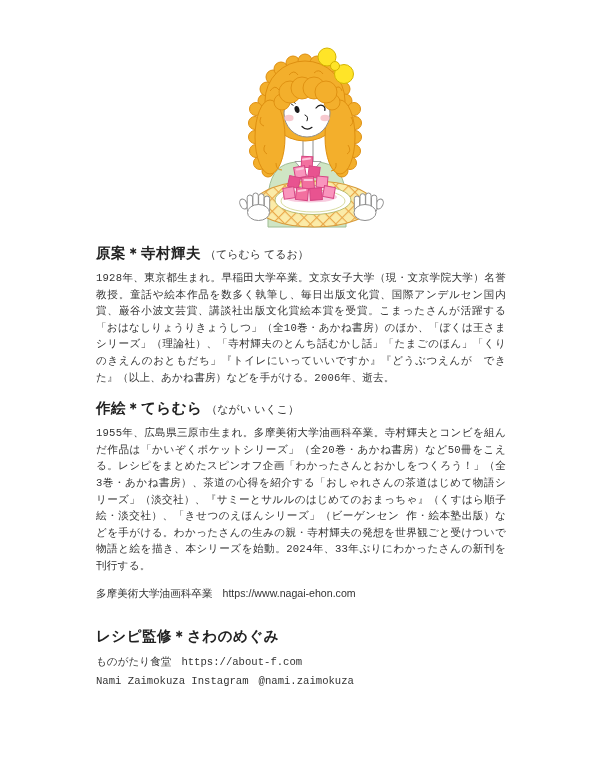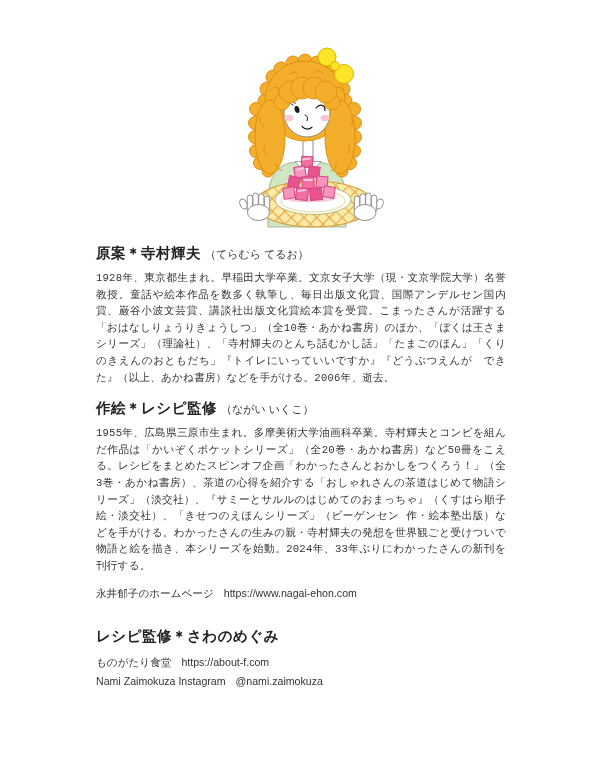--- a/index.html
+++ b/index.html
@@ -21,21 +21,21 @@
     margin:0 0 7px 0;letter-spacing:.5px;
   }
   .reading{font-size:11px;font-weight:normal;color:#333;margin-left:4px;letter-spacing:0;}
   .bio{
     font-size:10.6px;line-height:16.6px;color:#333;margin:0;
     text-align:justify;letter-spacing:.2px;font-family:Liberation Mono, monospace;
   }
   .link-line{font-size:10.6px;color:#333;margin:9px 0 0 0;line-height:18px;}
   .link-line .lbl{margin-right:10px;}
   .links-block{margin-top:7px;}
-  .links-block .link-line{margin-top:1px;}
+  .links-block .link-line{margin-top:1px;font-family:Liberation Mono, monospace;}
   
   .outline{stroke:#8E8E8E;stroke-width:1;fill:#fff;}
   .hand{fill:#fff;stroke:#8E8E8E;stroke-width:1;}
   .sweets rect{stroke:#D64583;stroke-width:1;}
 </style>
 </head>
 <body>
 
 <div class="page">
 
@@ -155,23 +155,23 @@
   </div>
 
   <div class="content">
 
     <div class="section sec1">
       <h2 class="section-heading"><span>原案＊寺村輝夫</span><span class="reading">（てらむら てるお）</span></h2>
       <p class="bio">1928年、東京都生まれ。早稲田大学卒業。文京女子大学（現・文京学院大学）名誉教授。童話や絵本作品を数多く執筆し、毎日出版文化賞、国際アンデルセン国内賞、巌谷小波文芸賞、講談社出版文化賞絵本賞を受賞。こまったさんが活躍する「おはなしりょうりきょうしつ」（全10巻・あかね書房）のほか、「ぼくは王さまシリーズ」（理論社）、「寺村輝夫のとんち話むかし話」「たまごのほん」「くりのきえんのおともだち」『トイレにいっていいですか』『どうぶつえんが　できた』（以上、あかね書房）などを手がける。2006年、逝去。</p>
     </div>
 
     <div class="section sec2">
-      <h2 class="section-heading"><span>作絵＊レシピ監修</span><span class="reading">（ながい いくこ）</span></h2>
+      <h2 class="section-heading"><span>作絵＊てらむら</span><span class="reading">（ながい いくこ）</span></h2>
       <p class="bio">1955年、広島県三原市生まれ。多摩美術大学油画科卒業。寺村輝夫とコンビを組んだ作品は「かいぞくポケットシリーズ」（全20巻・あかね書房）など50冊をこえる。レシピをまとめたスピンオフ企画「わかったさんとおかしをつくろう！」（全3巻・あかね書房）、茶道の心得を紹介する「おしゃれさんの茶道はじめて物語シリーズ」（淡交社）、『サミーとサルルのはじめてのおまっちゃ』（くすはら順子 絵・淡交社）、「きせつのえほんシリーズ」（ビーゲンセン 作・絵本塾出版）などを手がける。わかったさんの生みの親・寺村輝夫の発想を世界観ごと受けついで物語と絵を描き、本シリーズを始動。2024年、33年ぶりにわかったさんの新刊を刊行する。</p>
-      <p class="link-line"><span class="lbl">永井郁子のホームページ</span><span>https://www.nagai-ehon.com</span></p>
+      <p class="link-line"><span class="lbl">多摩美術大学油画科卒業</span><span>https://www.nagai-ehon.com</span></p>
     </div>
 
     <div class="section sec3">
       <h2 class="section-heading"><span>レシピ監修＊さわのめぐみ</span></h2>
       <div class="links-block">
         <p class="link-line"><span class="lbl">ものがたり食堂</span><span>https://about-f.com</span></p>
         <p class="link-line"><span class="lbl">Nami Zaimokuza  Instagram</span><span>@nami.zaimokuza</span></p>
       </div>
     </div>
 

